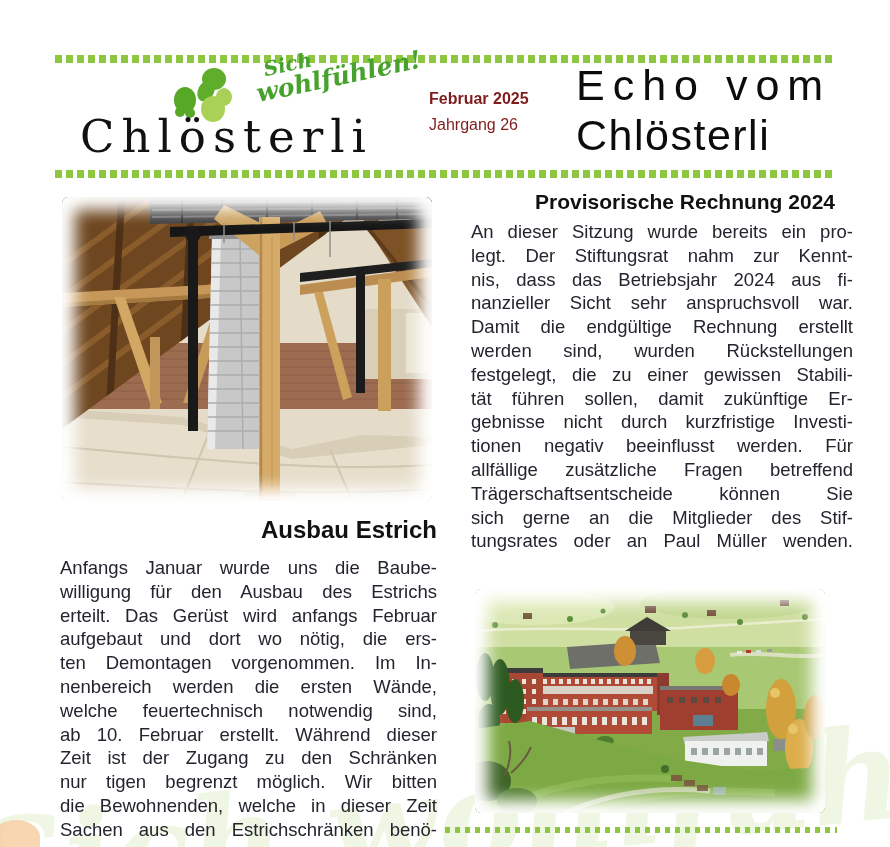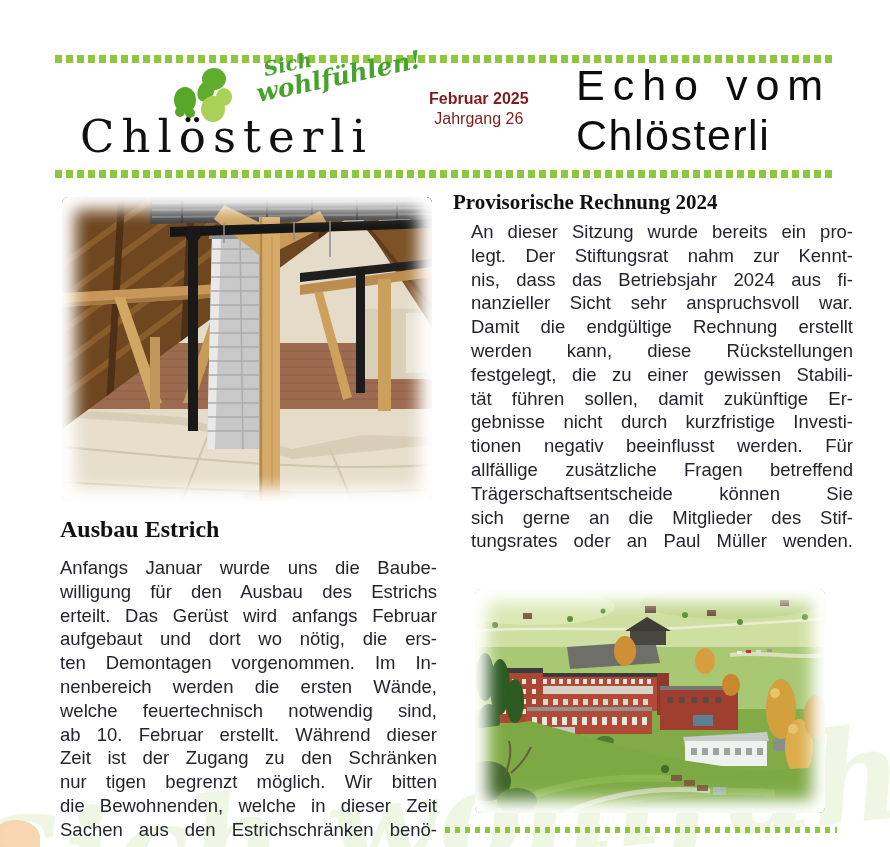--- a/index.html
+++ b/index.html
@@ -16,27 +16,27 @@
   .logo-word{position:absolute;left:80px;top:110px;font-family:"DejaVu Serif",serif;
     font-size:45px;letter-spacing:7px;color:#111;z-index:2;}
   .logo-mark{position:absolute;left:168px;top:66px;z-index:1;}
   .slogan{position:absolute;left:250px;top:62px;transform:rotate(-12deg);
     transform-origin:left top;color:#46a22c;font-family:"DejaVu Serif",serif;
     font-style:italic;font-weight:bold;line-height:1.0;z-index:3;}
   .slogan .s1{display:block;font-size:20px;margin-left:12px;}
   .slogan .s2{display:block;font-size:25px;}
   .issue{position:absolute;left:429px;top:90px;font-size:16px;color:#7f1d1d;}
   .issue .date{font-weight:bold;display:block;}
-  .issue .vol{display:block;margin-top:2px;text-align:center;}
+  .issue .vol{display:block;margin-top:8px;}
   .masthead{position:absolute;left:576px;top:60px;width:258px;color:#0c0c0c;
     font-weight:normal;font-size:43px;line-height:50px;white-space:nowrap;}
   .masthead .m1{display:block;letter-spacing:8px;}
   .masthead .m2{display:block;letter-spacing:1.5px;}
   
-  .col-heading{position:absolute;font-weight:bold;color:#111;text-align:left;font-family:Liberation Serif, serif;}
+  .col-heading{position:absolute;font-weight:bold;color:#111;text-align:right;}
   .heading-left{left:60px;top:516px;width:377px;font-size:24px;}
   .heading-right{left:453px;top:190px;width:382px;font-size:21px;}
   .para{position:absolute;font-size:18.5px;line-height:23.8px;color:#24242e;}
   .para-left{left:60px;top:556px;width:377px;}
   .para-right{left:453px;top:220px;width:382px;margin-left:18px;}
   .pline{text-align:justify;text-align-last:justify;}
   
   .photo{position:absolute;}
   .photo svg{display:block;border-radius:6px;}
   .photo::after{content:"";position:absolute;inset:0;border-radius:6px;
@@ -228,21 +228,21 @@
       <div class="pline">tigen, diese bis am 7. Februar bereit-</div>
     </div>
 
   <div class="col-heading heading-right">Provisorische Rechnung 2024</div>
   <div class="para para-right">
       <div class="pline">An dieser Sitzung wurde bereits ein pro-</div>
       <div class="pline">legt. Der Stiftungsrat nahm zur Kennt-</div>
       <div class="pline">nis, dass das Betriebsjahr 2024 aus fi-</div>
       <div class="pline">nanzieller Sicht sehr anspruchsvoll war.</div>
       <div class="pline">Damit die endgültige Rechnung erstellt</div>
-      <div class="pline">werden kann, diese Rückstellungen</div>
+      <div class="pline">werden sind, wurden Rückstellungen</div>
       <div class="pline">festgelegt, die zu einer gewissen Stabili-</div>
       <div class="pline">tät führen sollen, damit zukünftige Er-</div>
       <div class="pline">gebnisse nicht durch kurzfristige Investi-</div>
       <div class="pline">tionen negativ beeinflusst werden. Für</div>
       <div class="pline">allfällige zusätzliche Fragen betreffend</div>
       <div class="pline">Trägerschaftsentscheide können Sie</div>
       <div class="pline">sich gerne an die Mitglieder des Stif-</div>
       <div class="pline">tungsrates oder an Paul Müller wenden.</div>
     </div>
 

